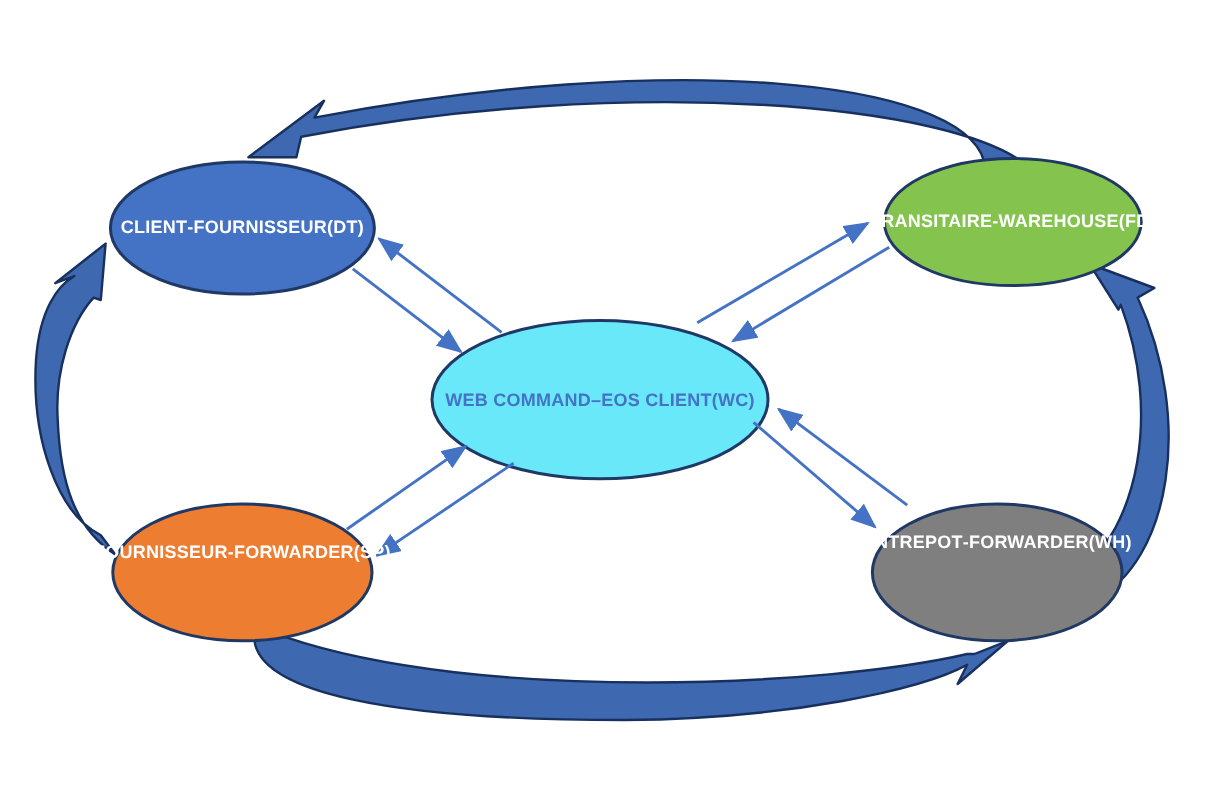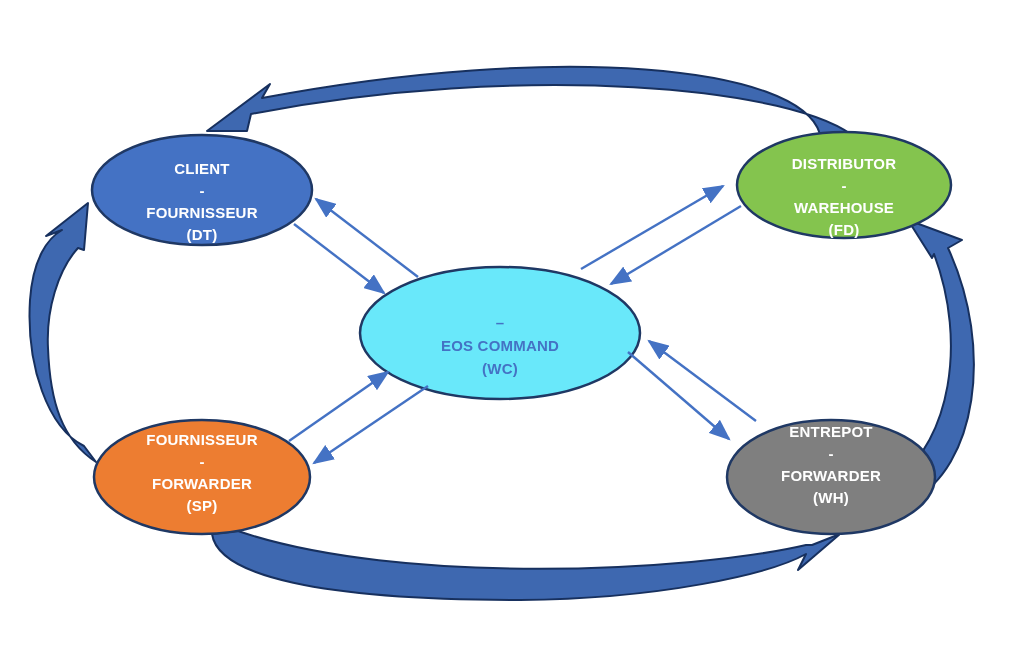--- a/index.html
+++ b/index.html
@@ -39,29 +39,27 @@
   .thick-arrow {
     fill: #3E68B0;
     stroke: #17305E;
     stroke-width: 2;
     stroke-linejoin: round;
   }
   
   .label {
     position: absolute;
     display: flex;
-    flex-direction: column;
     align-items: center;
     justify-content: center;
     font-weight: bold;
     font-size: 15px;
     line-height: 22px;
     letter-spacing: 0.2px;
     pointer-events: none;
-    margin-top: 12px;
   }
   .lbl-white { color: #FFFFFF; }
   .lbl-blue  { color: #4472C4; }
   .lbl-client      { left: 92px;  top: 135px; width: 220px; height: 110px; }
   .lbl-transitaire { left: 737px; top: 132px; width: 214px; height: 106px; }
   .lbl-webcommand  { left: 360px; top: 267px; width: 280px; height: 132px; line-height: 23px; }
   .lbl-fournisseur { left: 94px;  top: 404px; width: 216px; height: 114px; }
   .lbl-entrepot    { left: 727px; top: 396px; width: 208px; height: 114px; }
 </style>
 </head>
@@ -130,29 +128,30 @@
   </svg>
 
   <div class="label lbl-client lbl-white">
     <div>CLIENT</div>
     <div>-</div>
     <div>FOURNISSEUR</div>
     <div>(DT)</div>
   </div>
 
   <div class="label lbl-transitaire lbl-white">
-    <div>DISTRIBUTOR</div>
+    <div>TRANSITAIRE</div>
     <div>-</div>
     <div>WAREHOUSE</div>
     <div>(FD)</div>
   </div>
 
   <div class="label lbl-webcommand lbl-blue">
+    <div>WEB COMMAND</div>
     <div>–</div>
-    <div>EOS COMMAND</div>
+    <div>EOS CLIENT</div>
     <div>(WC)</div>
   </div>
 
   <div class="label lbl-fournisseur lbl-white">
     <div>FOURNISSEUR</div>
     <div>-</div>
     <div>FORWARDER</div>
     <div>(SP)</div>
   </div>
 

